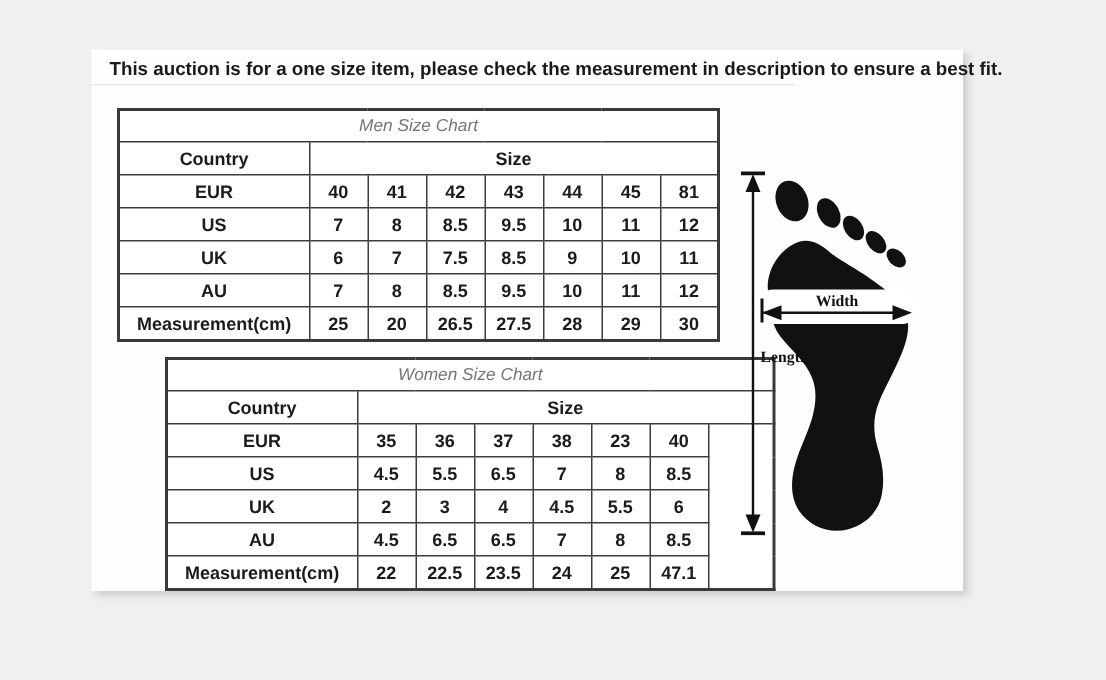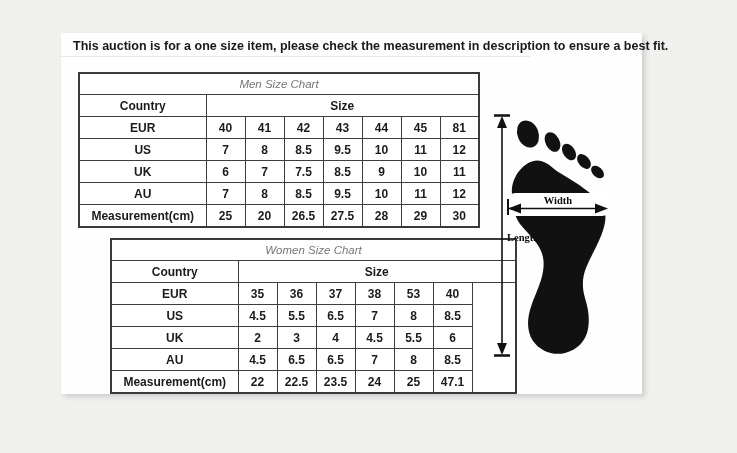--- a/index.html
+++ b/index.html
@@ -164,21 +164,21 @@
     <tr>
       <td>Country</td>
       <td colspan="7">Size</td>
     </tr>
     <tr>
       <td>EUR</td>
       <td>35</td>
       <td>36</td>
       <td>37</td>
       <td>38</td>
-      <td>53</td>
+      <td>23</td>
       <td>40</td>
       <td rowspan="5"></td>
     </tr>
     <tr>
       <td>US</td>
       <td>4.5</td>
       <td>5.5</td>
       <td>6.5</td>
       <td>7</td>
       <td>8</td>

